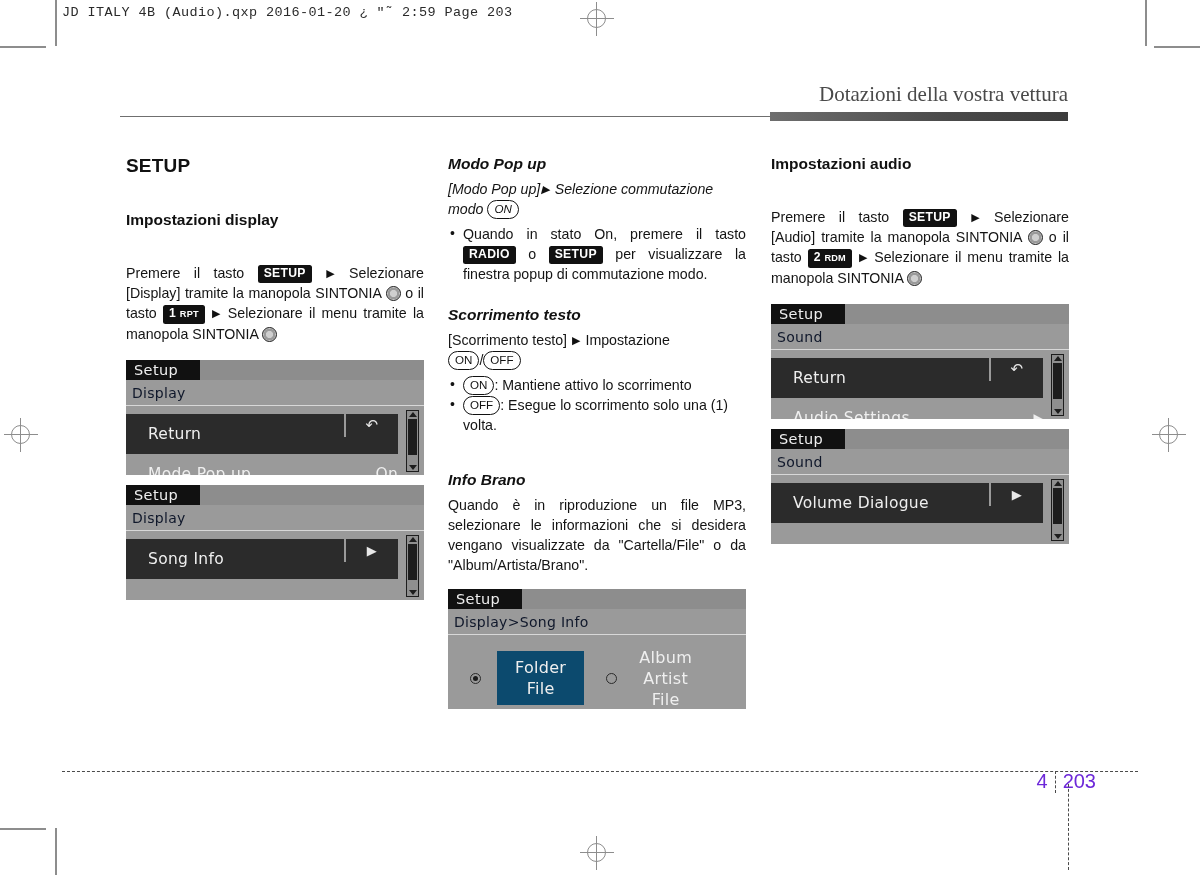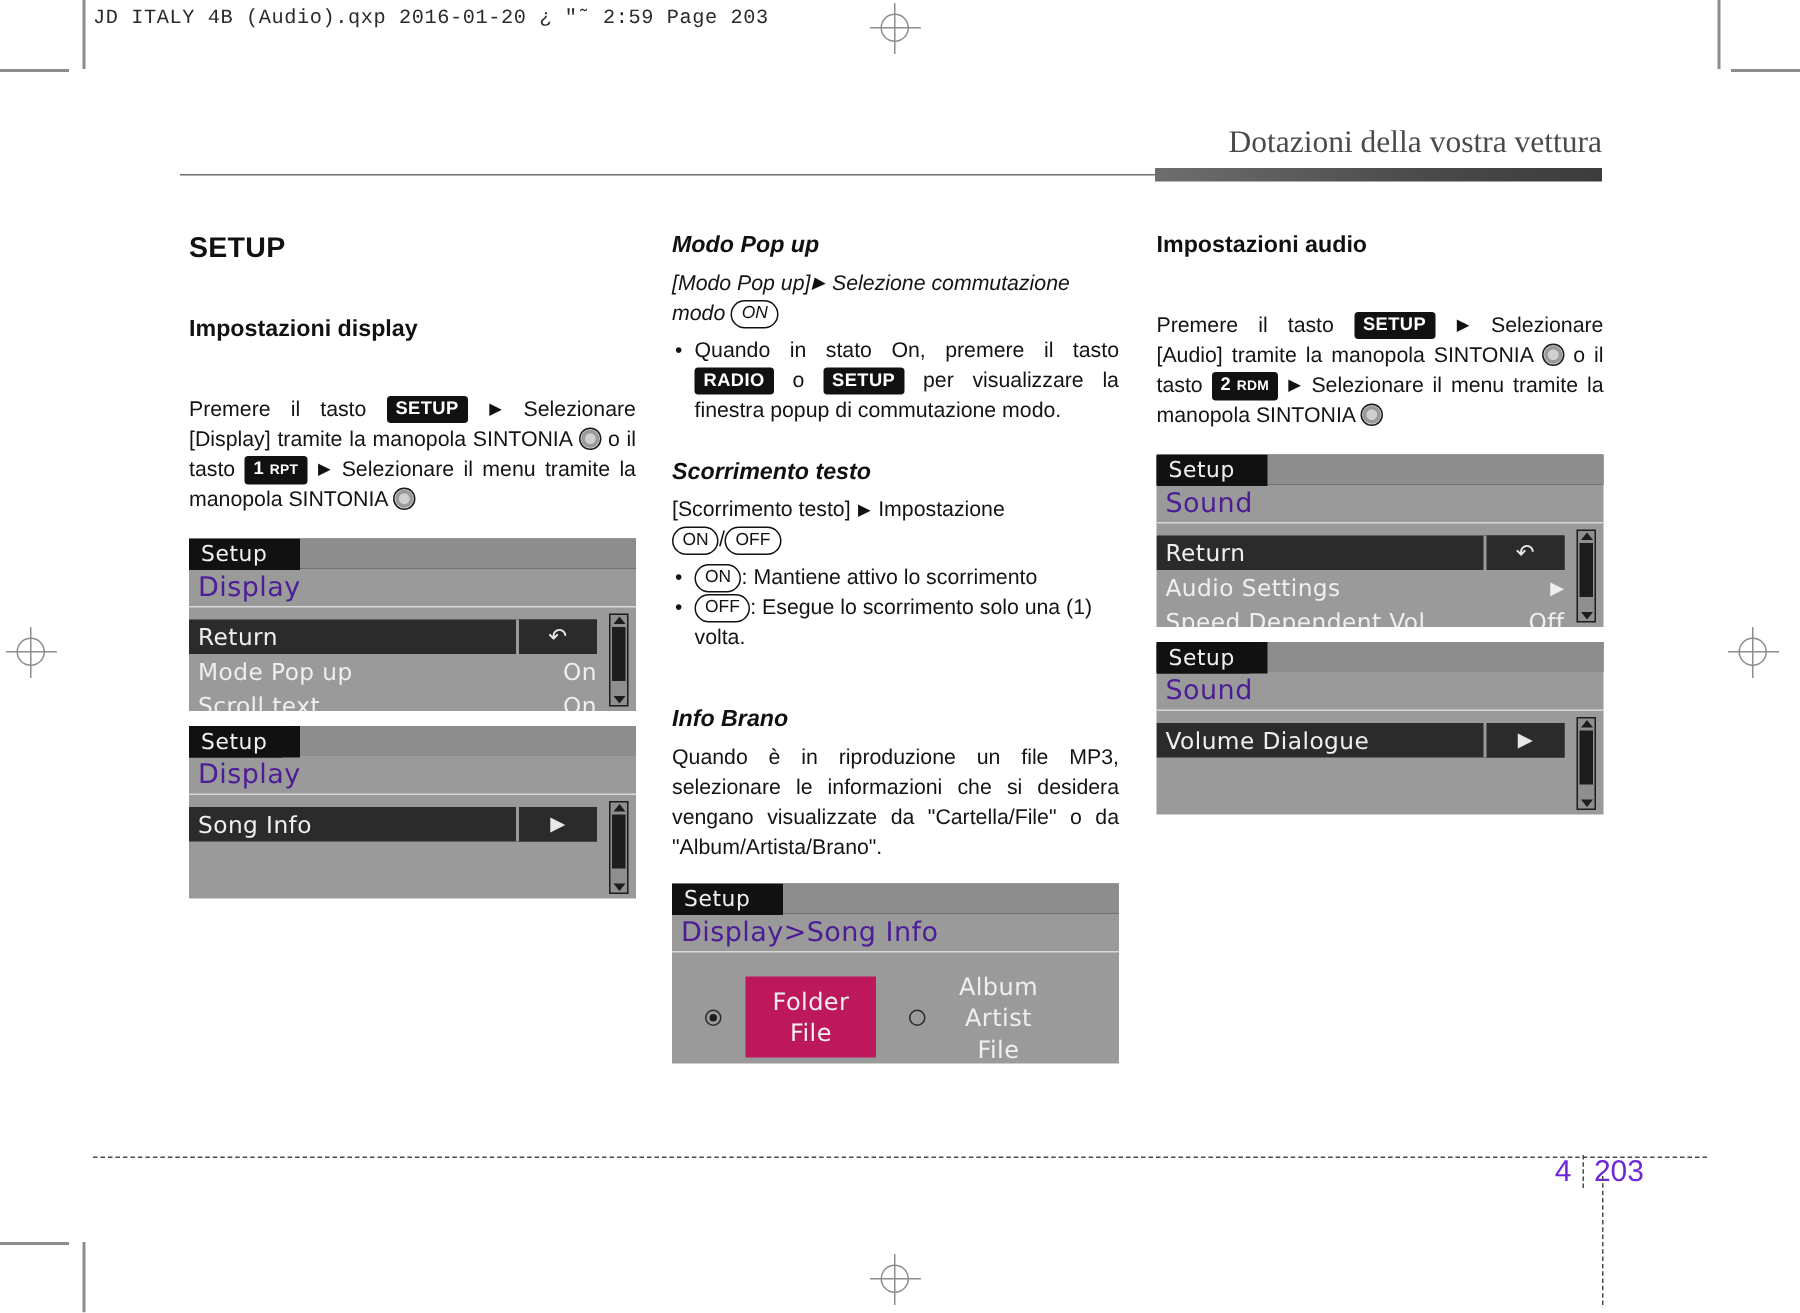--- a/index.html
+++ b/index.html
@@ -89,27 +89,27 @@
     box-sizing:border-box;
   }
   .lcd .titlebar{height:20px;background:#111;position:relative;}
   .lcd .titlebar .tab{
     display:inline-block;background:#111;color:#efefef;
     font-size:14.5px;line-height:20px;padding:0 10px 0 8px;letter-spacing:0.4px;
   }
   .lcd .titlebar .rest{position:absolute;left:0;top:0;right:0;height:20px;background:#8d8d8d;z-index:0;}
   .lcd .titlebar .tabwrap{position:relative;z-index:1;display:inline-block;background:#111;padding-right:12px;}
   .lcd .crumb{
-    font-size:18px;line-height:22px;color:#4c1d95;padding:2px 0 1px 6px;
+    font-size:14px;line-height:22px;color:#0f172a;padding:2px 0 1px 6px;
     border-bottom:1.5px solid #d8d8d8;letter-spacing:0.3px;
   }
   .lcd .rows{position:relative;padding-top:3px;}
   .lcd .row{
-    display:flex;align-items:center;height:23px;font-size:15.5px;letter-spacing:0.3px;
-    padding-left:6px;padding-right:26px;color:#efefef;
+    display:flex;align-items:center;height:40px;font-size:15.5px;letter-spacing:0.3px;
+    padding-left:22px;padding-right:26px;color:#efefef;
   }
   .lcd .row .lbl{flex:1;white-space:nowrap;}
   .lcd .row .val{white-space:nowrap;padding-left:8px;}
   .lcd .row.sel{background:#2b2b2b;margin-right:26px;padding-right:0;position:relative;}
   .lcd .row.sel .lbl{padding-left:0;}
   .lcd .selbox{
     position:absolute;right:0;top:0;height:23px;width:52px;background:#2b2b2b;
     display:flex;align-items:center;justify-content:center;border-left:2px solid #9a9a9a;
   }
   .lcd .chev{color:#e8e8e8;font-size:13px;line-height:1;}
@@ -132,21 +132,21 @@
   .lcd .choice{display:flex;align-items:center;height:86px;padding-left:22px;}
   .lcd .radio{
     width:11px;height:11px;border-radius:50%;border:1.5px solid #2b2b2b;box-sizing:border-box;
     background:#9a9a9a;position:relative;flex:none;
   }
   .lcd .radio.on{background:#9a9a9a;}
   .lcd .radio.on:after{
     content:"";position:absolute;left:2px;top:2px;width:5px;height:5px;border-radius:50%;background:#1d1d1d;
   }
   .lcd .optbox{
-    background:#be185d;margin-left:16px;padding:6px 18px;text-align:center;
+    background:#0c4a6e;margin-left:16px;padding:6px 18px;text-align:center;
     font-size:16px;line-height:21px;color:#efefef;letter-spacing:0.3px;
   }
   .lcd .optplain{
     margin-left:16px;padding:6px 6px;text-align:center;
     font-size:16px;line-height:21px;color:#efefef;letter-spacing:0.3px;
   }
 
   
   .footdash{
     position:absolute;left:62px;right:62px;top:771px;height:0;

